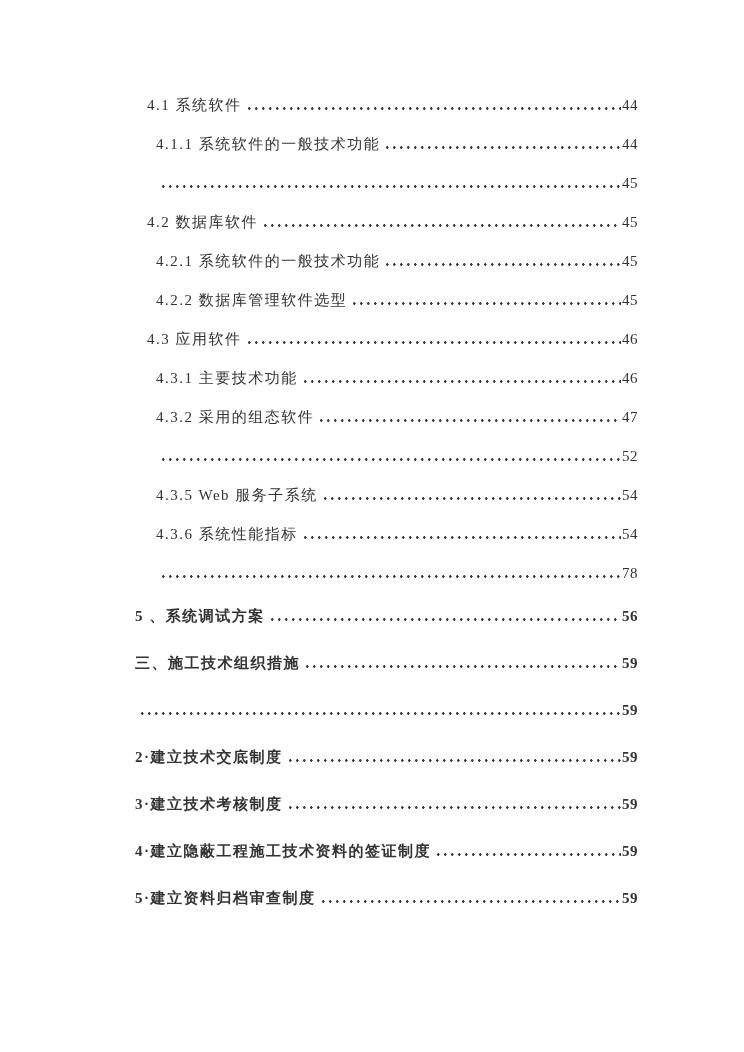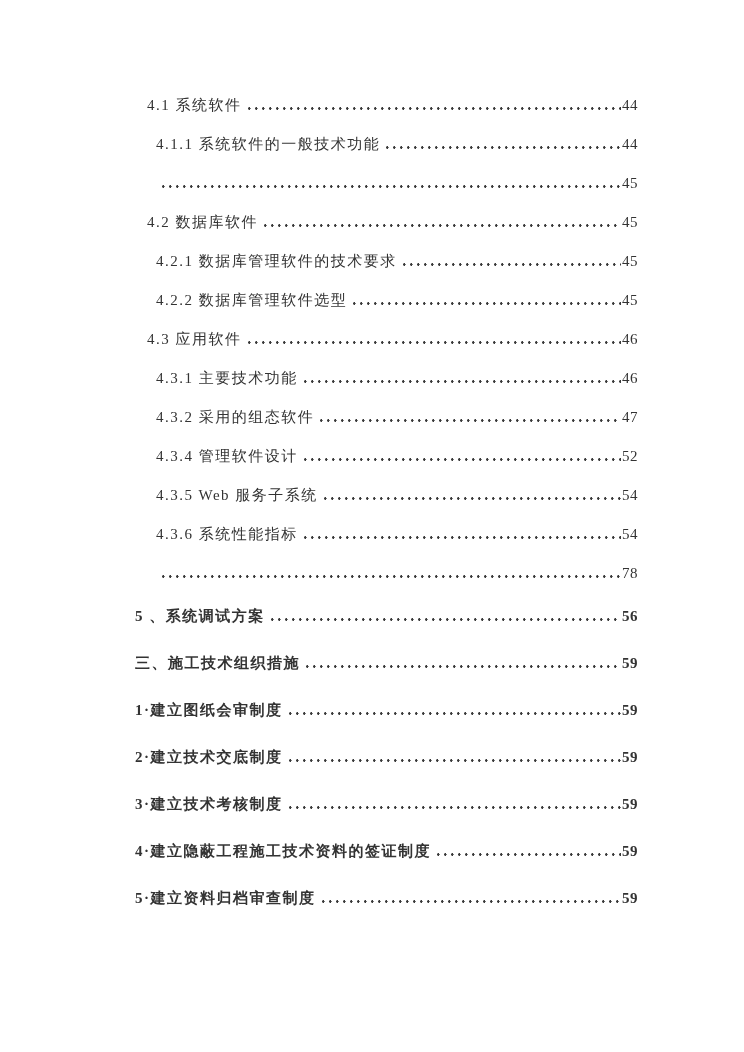--- a/index.html
+++ b/index.html
@@ -73,21 +73,21 @@
     <span class="page-num">45</span>
   </div>
 
   <div class="row indent1 gap-a">
     <span class="label">4.2 数据库软件</span>
     <span class="leader"></span>
     <span class="page-num">45</span>
   </div>
 
   <div class="row indent2 gap-a">
-    <span class="label">4.2.1 数据库管理软件的技术要求</span>
+    <span class="label">4.2.1 系统软件的一般技术功能</span>
     <span class="leader"></span>
     <span class="page-num">45</span>
   </div>
 
   <div class="row indent2 gap-a">
     <span class="label">4.2.2 数据库管理软件选型</span>
     <span class="leader"></span>
     <span class="page-num">45</span>
   </div>
 
@@ -104,21 +104,20 @@
   </div>
 
   <div class="row indent2 gap-a">
     <span class="label">4.3.2 采用的组态软件</span>
     <span class="leader"></span>
     <span class="page-num">47</span>
   </div>
 
 
   <div class="row indent2 gap-a">
-    <span class="label">4.3.4 管理软件设计</span>
     <span class="leader"></span>
     <span class="page-num">52</span>
   </div>
 
   <div class="row indent2 gap-a">
     <span class="label">4.3.5 Web 服务子系统</span>
     <span class="leader"></span>
     <span class="page-num">54</span>
   </div>
 
@@ -139,21 +138,20 @@
     <span class="page-num">56</span>
   </div>
 
   <div class="row indent0 gap-b">
     <span class="label">三、施工技术组织措施</span>
     <span class="leader"></span>
     <span class="page-num">59</span>
   </div>
 
   <div class="row indent0 gap-b">
-    <span class="label">1·建立图纸会审制度</span>
     <span class="leader"></span>
     <span class="page-num">59</span>
   </div>
 
   <div class="row indent0 gap-b">
     <span class="label">2·建立技术交底制度</span>
     <span class="leader"></span>
     <span class="page-num">59</span>
   </div>
 

